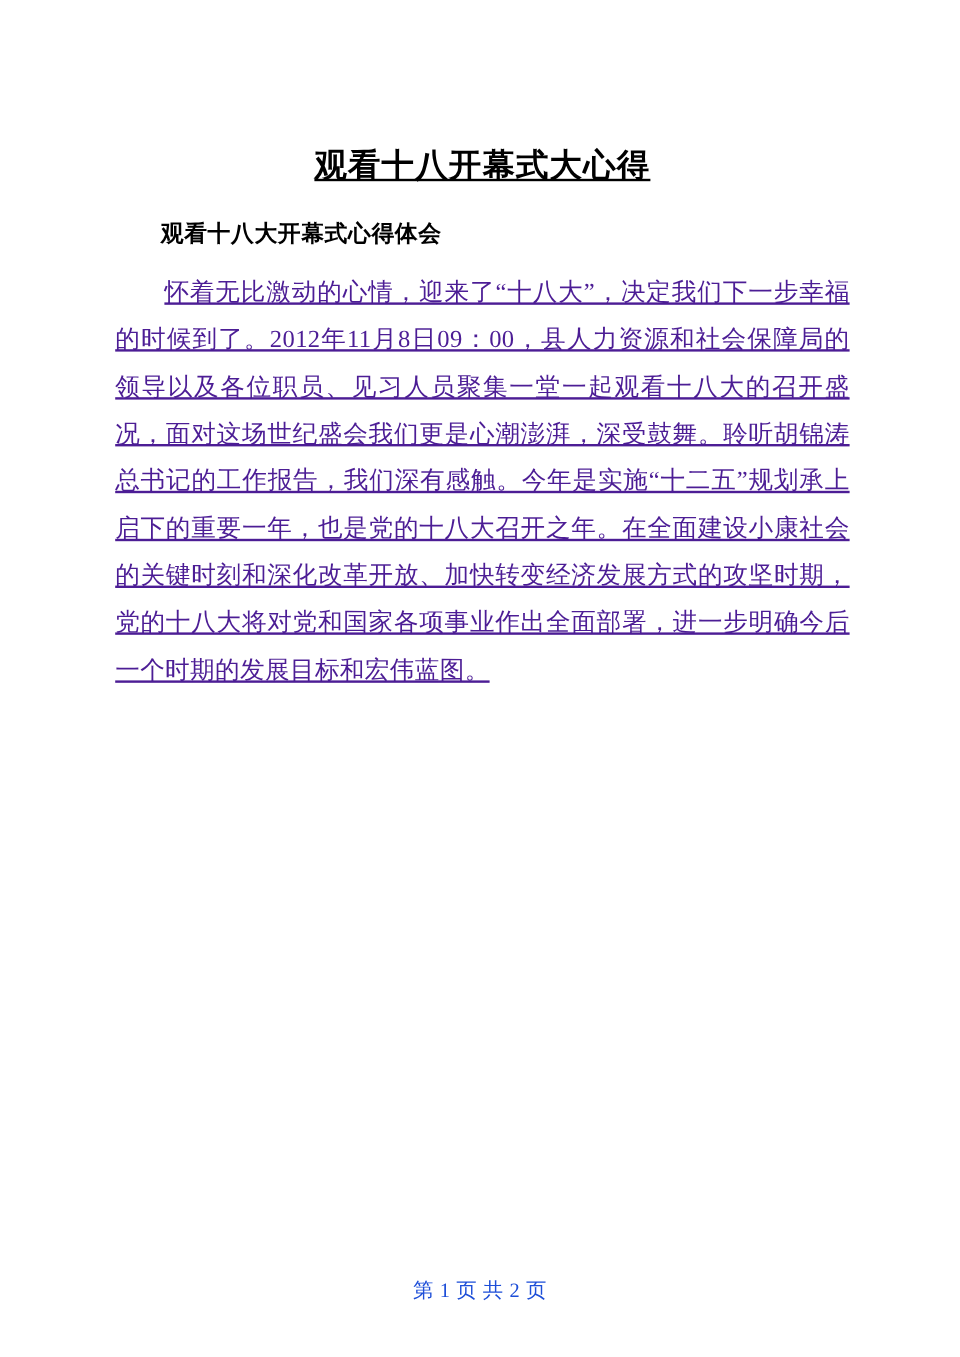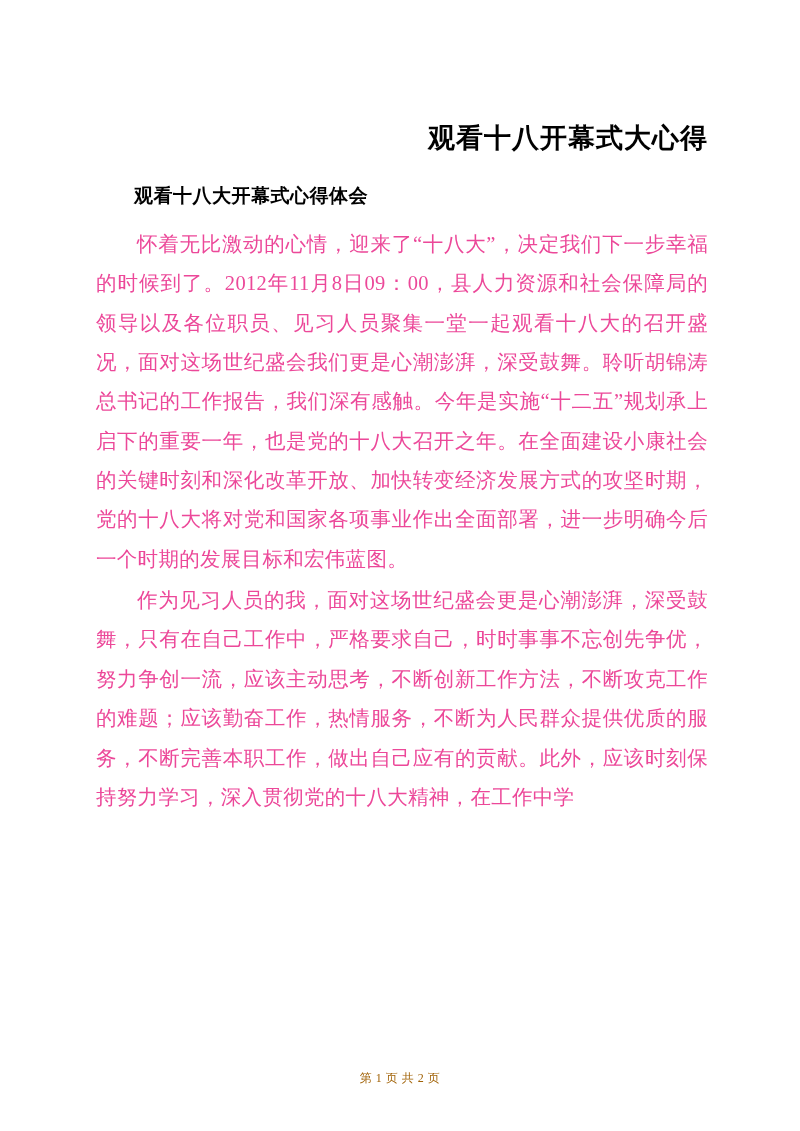--- a/index.html
+++ b/index.html
@@ -26,56 +26,57 @@
     top: 118px;
     width: 612px;
   }
   .doc-title {
     font-size: 27px;
     font-weight: bold;
     letter-spacing: 1px;
     color: #000;
     margin: 0 0 22px 0;
     line-height: 1.5;
-    text-align: right;
+    text-align: center;
+    text-decoration: underline;
   }
   .subtitle {
     font-size: 19px;
     color: #000;
     margin: 0 0 14px 0;
     line-height: 1.6;
     text-indent: 2em;
     letter-spacing: 0.5px;
     font-weight: bold;
   }
   .para {
     font-size: 20.5px;
-    color: #ec4899;
+    color: #4c1d95;
     line-height: 1.92;
     margin: 0 0 2px 0;
     text-indent: 2em;
     text-align: justify;
     text-justify: inter-ideograph;
     letter-spacing: 0.3px;
+    text-decoration: underline;
   }
   .footer {
     position: absolute;
     left: 0;
     right: 0;
     bottom: 44px;
     text-align: center;
-    font-size: 12px;
-    color: #a16207;
+    font-size: 17px;
+    color: #1d4ed8;
     letter-spacing: 0.5px;
   }
 </style>
 </head>
 <body>
 
 <div class="page">
   <div class="content">
     <h1 class="doc-title">观看十八开幕式大心得</h1>
     <p class="subtitle">观看十八大开幕式心得体会</p>
     <p class="para">怀着无比激动的心情，迎来了“十八大”，决定我们下一步幸福的时候到了。2012年11月8日09：00，县人力资源和社会保障局的领导以及各位职员、见习人员聚集一堂一起观看十八大的召开盛况，面对这场世纪盛会我们更是心潮澎湃，深受鼓舞。聆听胡锦涛总书记的工作报告，我们深有感触。今年是实施“十二五”规划承上启下的重要一年，也是党的十八大召开之年。在全面建设小康社会的关键时刻和深化改革开放、加快转变经济发展方式的攻坚时期，党的十八大将对党和国家各项事业作出全面部署，进一步明确今后一个时期的发展目标和宏伟蓝图。</p>
-    <p class="para">作为见习人员的我，面对这场世纪盛会更是心潮澎湃，深受鼓舞，只有在自己工作中，严格要求自己，时时事事不忘创先争优，努力争创一流，应该主动思考，不断创新工作方法，不断攻克工作的难题；应该勤奋工作，热情服务，不断为人民群众提供优质的服务，不断完善本职工作，做出自己应有的贡献。此外，应该时刻保持努力学习，深入贯彻党的十八大精神，在工作中学</p>
   </div>
   <div class="footer">第 1 页 共 2 页</div>
 </div>
 
 </body></html>

